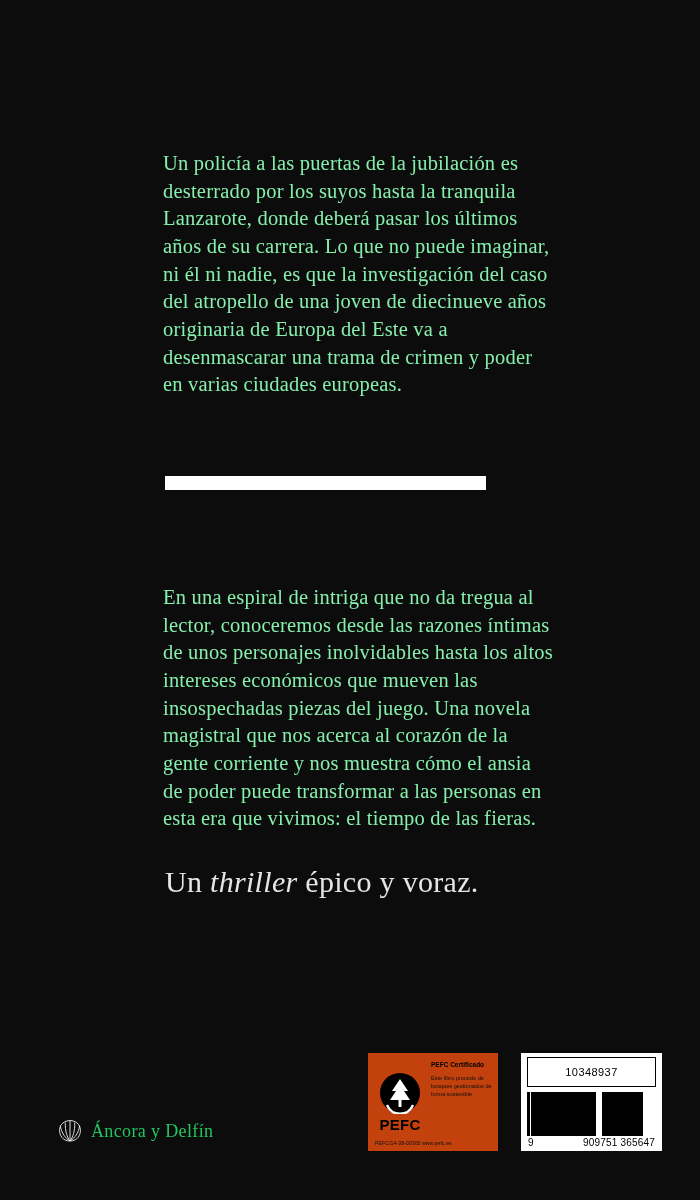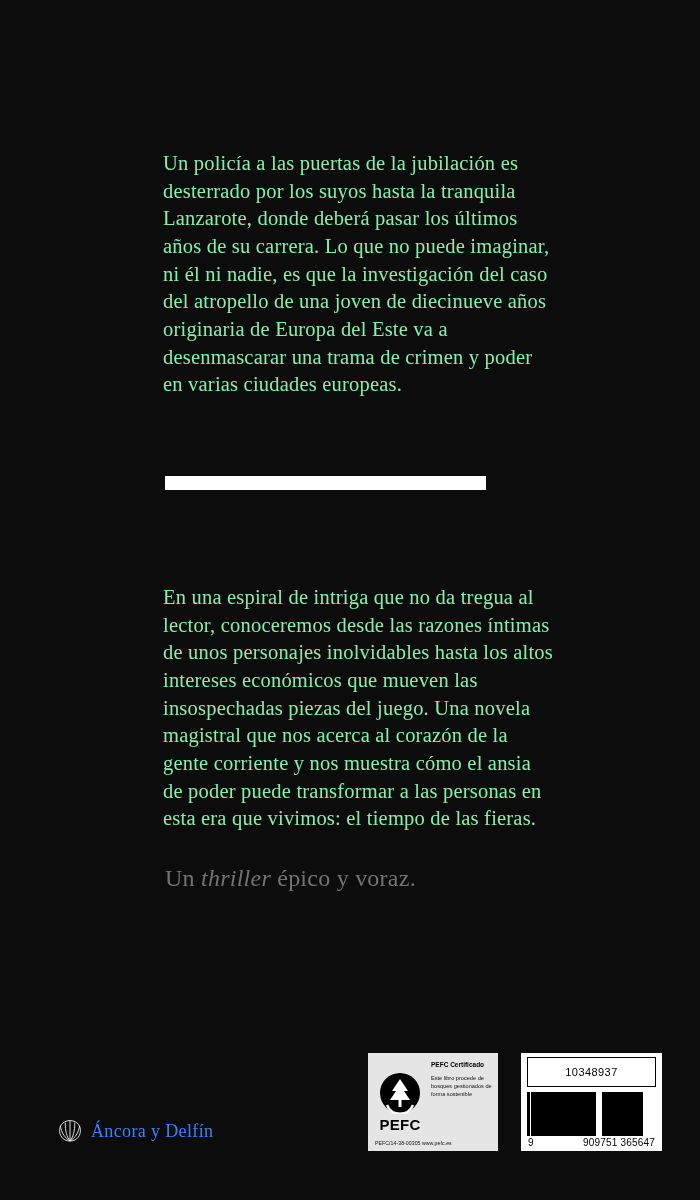--- a/index.html
+++ b/index.html
@@ -40,22 +40,22 @@
     width: 321px;
     height: 14px;
     background: #ffffff;
   }
 
   .tagline {
     position: absolute;
     left: 165px;
     top: 865px;
     width: 420px;
-    font-size: 24px;
-    color: #737373;
+    font-size: 30px;
+    color: #e5e5e5;
     letter-spacing: 0.01em;
   }
   .tagline .it {
     font-style: italic;
   }
 
   
   .publisher {
     position: absolute;
     left: 57px;
@@ -64,34 +64,34 @@
     align-items: center;
     gap: 8px;
   }
   .publisher-mark {
     width: 26px;
     height: 26px;
     flex: 0 0 auto;
   }
   .publisher-name {
     font-size: 18px;
-    color: #3b82f6;
+    color: #22c55e;
     letter-spacing: 0.02em;
     white-space: nowrap;
     text-align: center;
   }
 
   
   .pefc {
     position: absolute;
     left: 368px;
     top: 1053px;
     width: 130px;
     height: 98px;
-    background: #e5e5e5;
+    background: #c2410c;
     color: #000000;
     display: flex;
     box-sizing: border-box;
     padding: 5px 4px 4px 5px;
     font-family: "Liberation Sans", sans-serif;
   }
   .pefc-left {
     width: 54px;
     display: flex;
     flex-direction: column;

